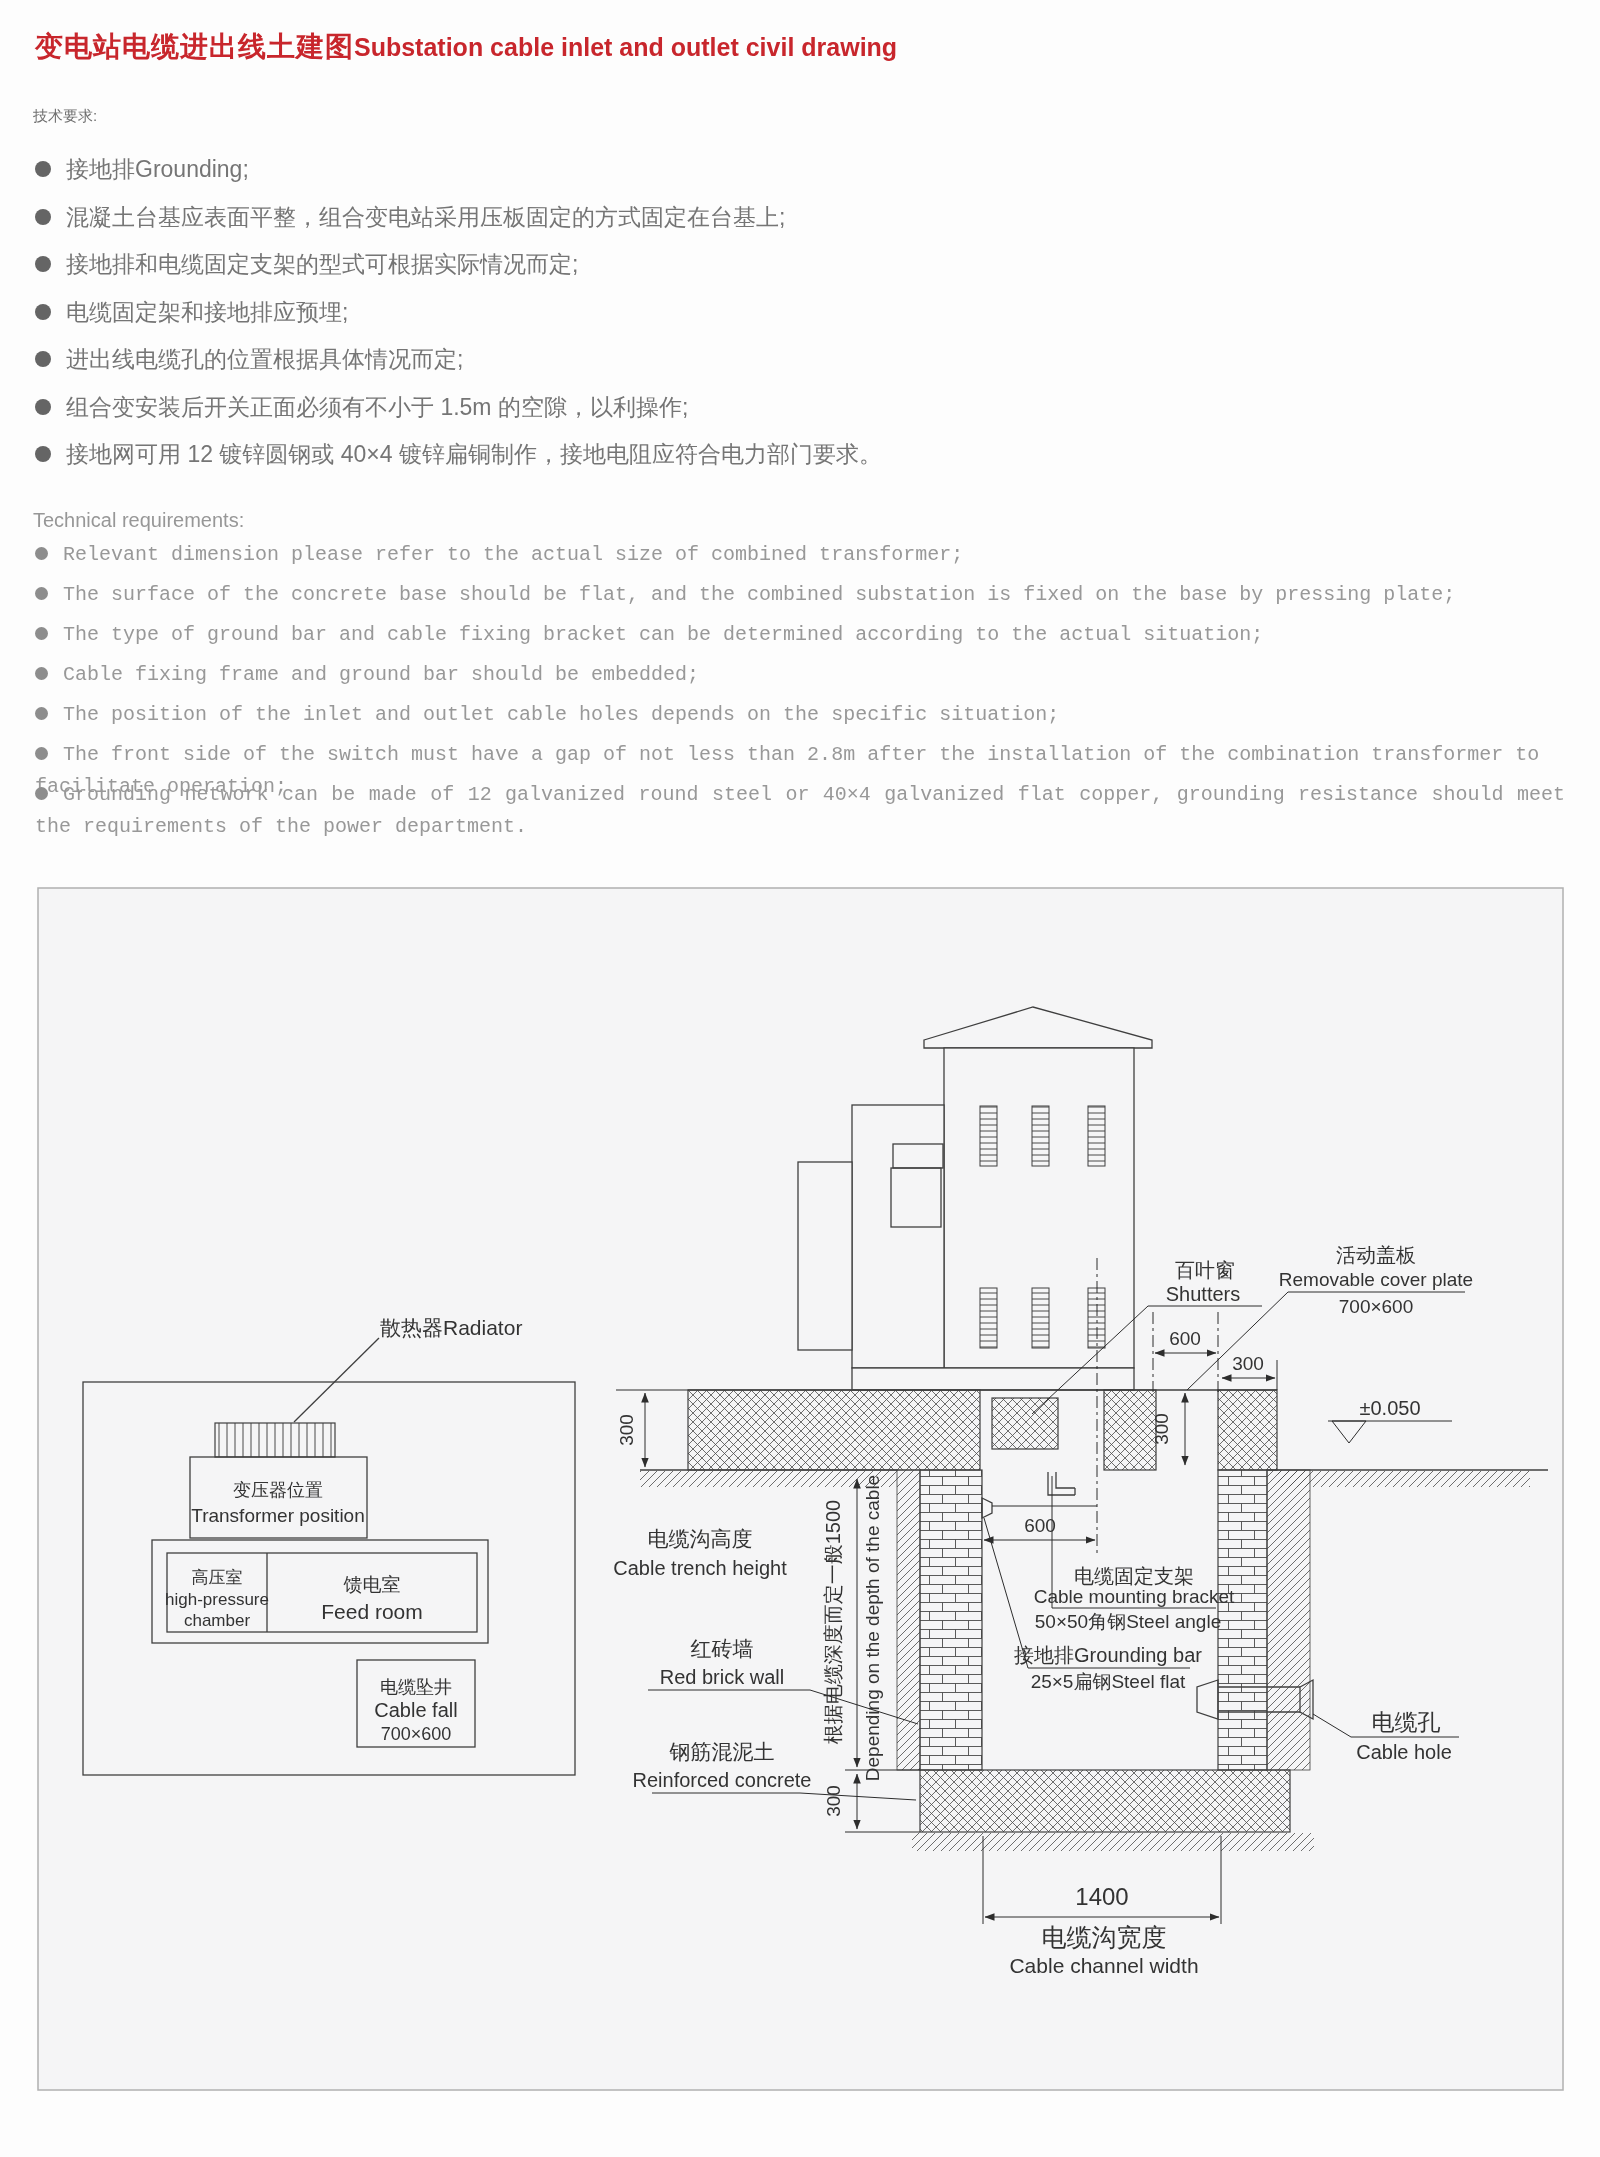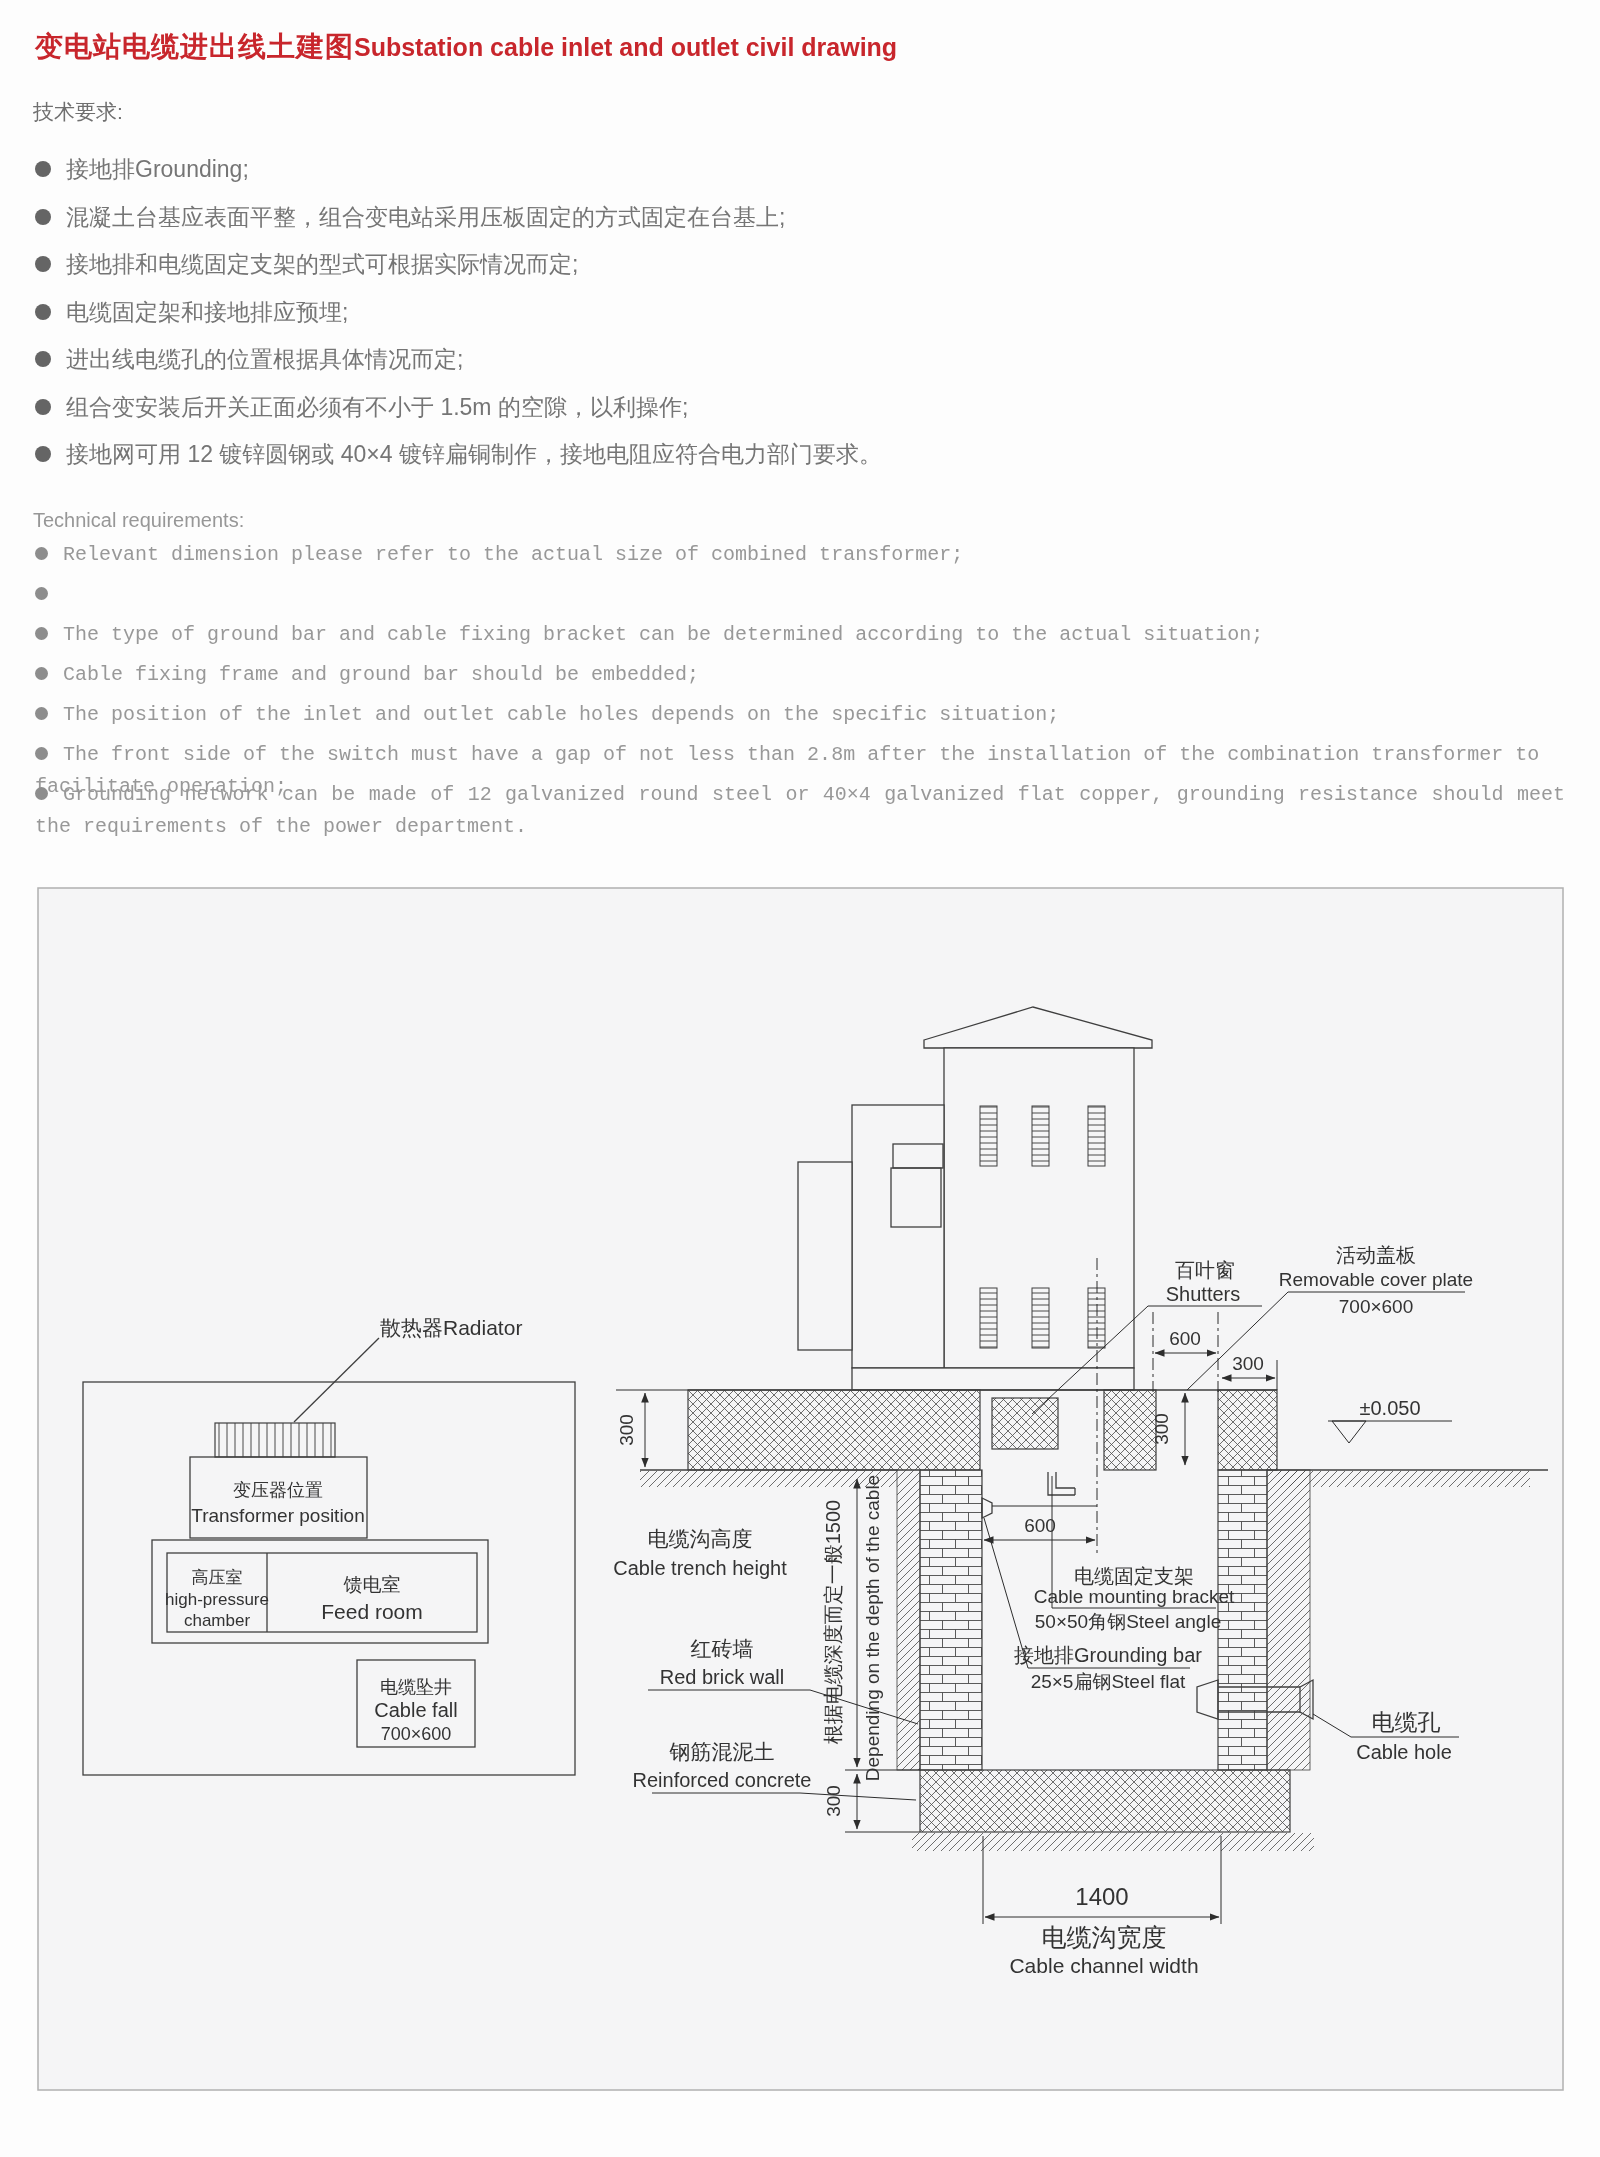--- a/index.html
+++ b/index.html
@@ -2,21 +2,21 @@
 <html><head>
 <meta charset="utf-8">
 <style>
   html,body{margin:0;padding:0;}
   body{width:1600px;height:2157px;position:relative;background:#fdfdfd;
        font-family:"Liberation Sans","DejaVu Sans",sans-serif;}
   .abs{position:absolute;}
   .title{left:35px;top:28px;color:#c8262c;white-space:nowrap;}
   .title .zh{font-size:28px;font-weight:bold;letter-spacing:1px;}
   .title .en{font-size:25px;font-weight:bold;}
-  .cnhead{left:33px;top:98px;font-size:21px;color:#6f6f6f;}
+  .cnhead{left:33px;top:107px;font-size:15px;color:#6f6f6f;}
   .enhead{left:33px;top:509px;font-size:20px;color:#979797;}
   .cn-item{left:35px;width:1530px;font-size:23px;color:#757575;line-height:31px;white-space:nowrap;}
   .en-item{left:35px;width:1530px;font-size:20px;color:#989898;line-height:32px;font-family:Liberation Mono, monospace;}
   .en-item.wrap{white-space:normal;text-align:justify;}
   .dot{display:inline-block;border-radius:50%;vertical-align:middle;margin-right:15px;}
   .cn-item .dot{width:16px;height:16px;background:#656565;margin-top:-4px;}
   .en-item .dot{width:13px;height:13px;background:#8d8d8d;margin-top:-3px;}
   svg{position:absolute;left:0;top:870px;}
   svg text{font-family:"Liberation Sans","DejaVu Sans",sans-serif;fill:#333;}
   .ln{stroke:#3f3f3f;fill:none;stroke-width:1.3;}
@@ -39,21 +39,21 @@
 <div class="abs cn-item" style="top:154px"><span class="dot"></span><span>接地排Grounding;</span></div>
 <div class="abs cn-item" style="top:202px"><span class="dot"></span><span>混凝土台基应表面平整，组合变电站采用压板固定的方式固定在台基上;</span></div>
 <div class="abs cn-item" style="top:249px"><span class="dot"></span><span>接地排和电缆固定支架的型式可根据实际情况而定;</span></div>
 <div class="abs cn-item" style="top:297px"><span class="dot"></span><span>电缆固定架和接地排应预埋;</span></div>
 <div class="abs cn-item" style="top:344px"><span class="dot"></span><span>进出线电缆孔的位置根据具体情况而定;</span></div>
 <div class="abs cn-item" style="top:392px"><span class="dot"></span><span>组合变安装后开关正面必须有不小于 1.5m 的空隙，以利操作;</span></div>
 <div class="abs cn-item" style="top:439px"><span class="dot"></span><span>接地网可用 12 镀锌圆钢或 40×4 镀锌扁铜制作，接地电阻应符合电力部门要求。</span></div>
 
 <div class="abs enhead">Technical requirements:</div>
 <div class="abs en-item" style="top:539px"><span class="dot"></span><span>Relevant dimension please refer to the actual size of combined transformer;</span></div>
-<div class="abs en-item" style="top:579px"><span class="dot"></span></div>
+<div class="abs en-item" style="top:579px"><span class="dot"></span><span>The surface of the concrete base should be flat, and the combined substation is fixed on the base by pressing plate;</span></div>
 <div class="abs en-item" style="top:619px"><span class="dot"></span><span>The type of ground bar and cable fixing bracket can be determined according to the actual situation;</span></div>
 <div class="abs en-item" style="top:659px"><span class="dot"></span><span>Cable fixing frame and ground bar should be embedded;</span></div>
 <div class="abs en-item" style="top:699px"><span class="dot"></span><span>The position of the inlet and outlet cable holes depends on the specific situation;</span></div>
 <div class="abs en-item" style="top:739px"><span class="dot"></span><span>The front side of the switch must have a gap of not less than 2.8m after the installation of the combination transformer to facilitate operation;</span></div>
 <div class="abs en-item wrap" style="top:779px"><span class="dot"></span><span>Grounding network can be made of 12 galvanized round steel or 40×4 galvanized flat copper, grounding resistance should meet the requirements of the power department.</span></div>
 
 <svg width="1600" height="1287" viewBox="0 870 1600 1287">
   <defs>
     <pattern id="pcross" width="9" height="9" patternUnits="userSpaceOnUse">
       <path d="M0,0 L9,9 M9,0 L0,9" stroke="#4a4a4a" stroke-width="0.8" fill="none"></path>

